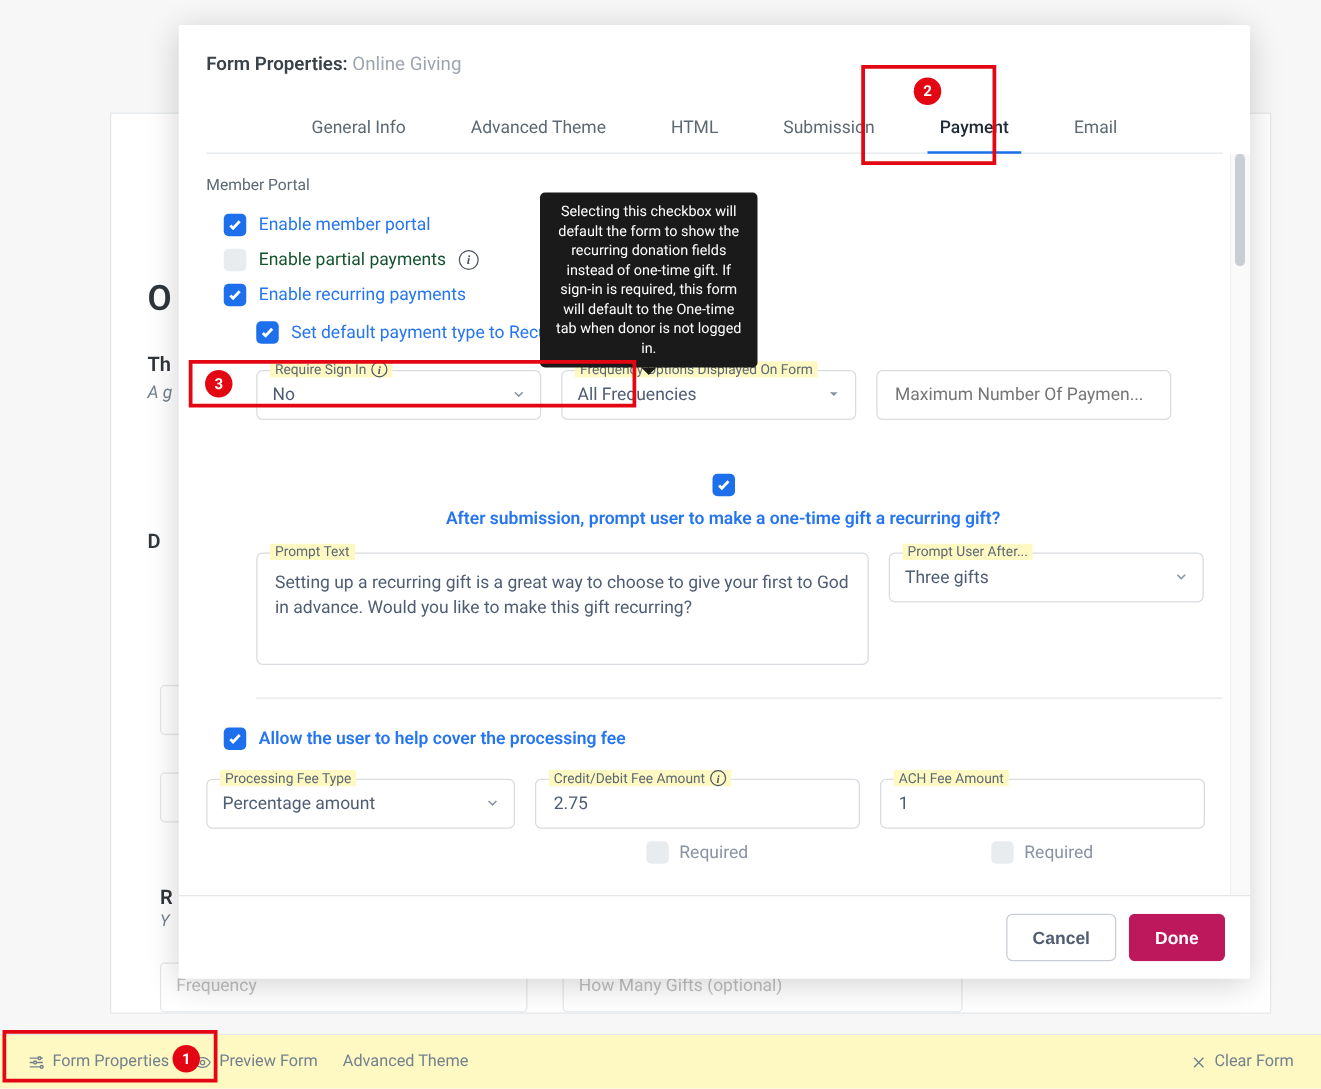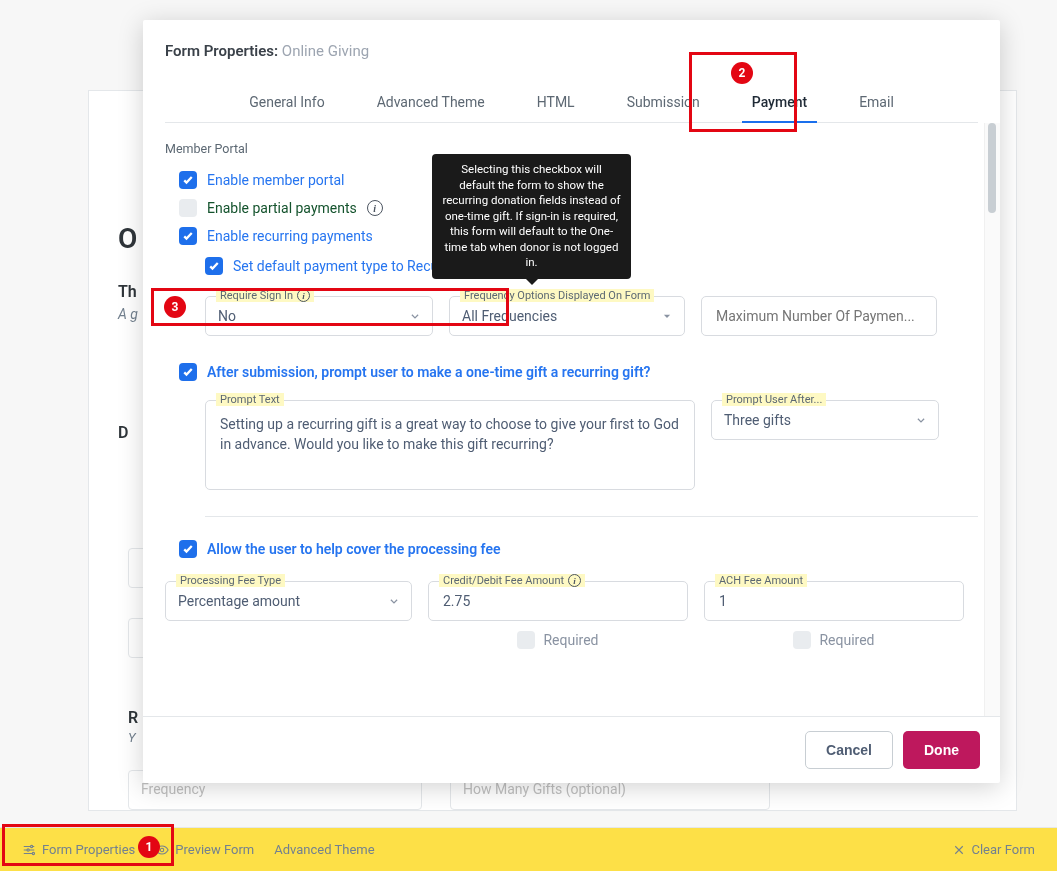--- a/index.html
+++ b/index.html
@@ -69,21 +69,21 @@
      width: 320px; height: 40px;
      border:1px solid #e4e7ea; border-radius:4px;
      color:#c0c0c0;
      padding: 10px 12px;
   }
   
   .bottom-bar {
     position: absolute;
     bottom: 0; left: 0; right: 0;
     height: 44px;
-    background: #fde047;
+    background: #fef9c3;
     border-top: 1px solid #e4e7ea;
     display: flex;
     align-items: center;
     padding: 0 12px;
     color: #73818f;
     font-size: 13px;
   }
   .bottom-bar .tb-item {
     display: flex;
     align-items: center;
@@ -245,21 +245,21 @@
     cursor:pointer;
     border:1px solid transparent;
   }
   .btn.secondary { background:#fff; border-color:#c8ced3; color:#4f5d73;}
   .btn.primary { background:#be185d; color:#fff;}
 
   
   .tooltip {
     position: absolute;
     top: 154px; left: 432px;
-    width: 199px;
+    width: 174px;
     background: #1a1a1a;
     color:#fff;
     font-size: 11.5px;
     line-height: 1.35;
     text-align:center;
     padding: 8px 10px;
     border-radius: 4px;
     z-index: 60;
   }
   .tooltip::after {
@@ -428,35 +428,35 @@
                 <path d="M3 6h10l-5 5z"></path>
               </svg>
           </span>
         </div>
 
         <div class="fieldset" style="width:236px">
           <input type="text" class="placeholder-text" readonly="" placeholder="Maximum Number Of Paymen..." style="">
         </div>
       </div>
 
-      <div class="check-row" style="margin-top:22px; padding-left:14px;">
+      <div class="check-row" style="margin-top:38px; padding-left:14px;flex-direction:column;">
         <span class="checkbox checked">
           <svg width="12" height="12" viewBox="0 0 16 16" fill="none" stroke="#fff" stroke-width="3">
               <path d="M3 8.5l3 3L13 4"></path>
             </svg>
         </span>
         <span class="check-label" style="font-weight:600">After submission, prompt user to make a one-time gift a recurring gift?</span>
       </div>
 
       <div class="row-flex" style="margin-top:14px;">
         <div class="fieldset" style="width:490px; align-items:flex-start; padding-top:12px; padding-bottom:28px;">
           <span class="legend">Prompt Text</span>
           <textarea style="">Setting up a recurring gift is a great way to choose to give your first to God in advance. Would you like to make this gift recurring?</textarea>
         </div>
-        <div class="fieldset" style="width:228px; align-self:flex-start;">
+        <div class="fieldset" style="width:252px; align-self:flex-start;">
           <span class="legend">Prompt User After...</span>
           <span>Three gifts</span>
           <span class="select-caret">
             <svg width="10" height="10" viewBox="0 0 16 16" fill="none" stroke="#8a93a2" stroke-width="2">
                 <path d="M3 6l5 5 5-5"></path>
               </svg>
           </span>
         </div>
       </div>
 

